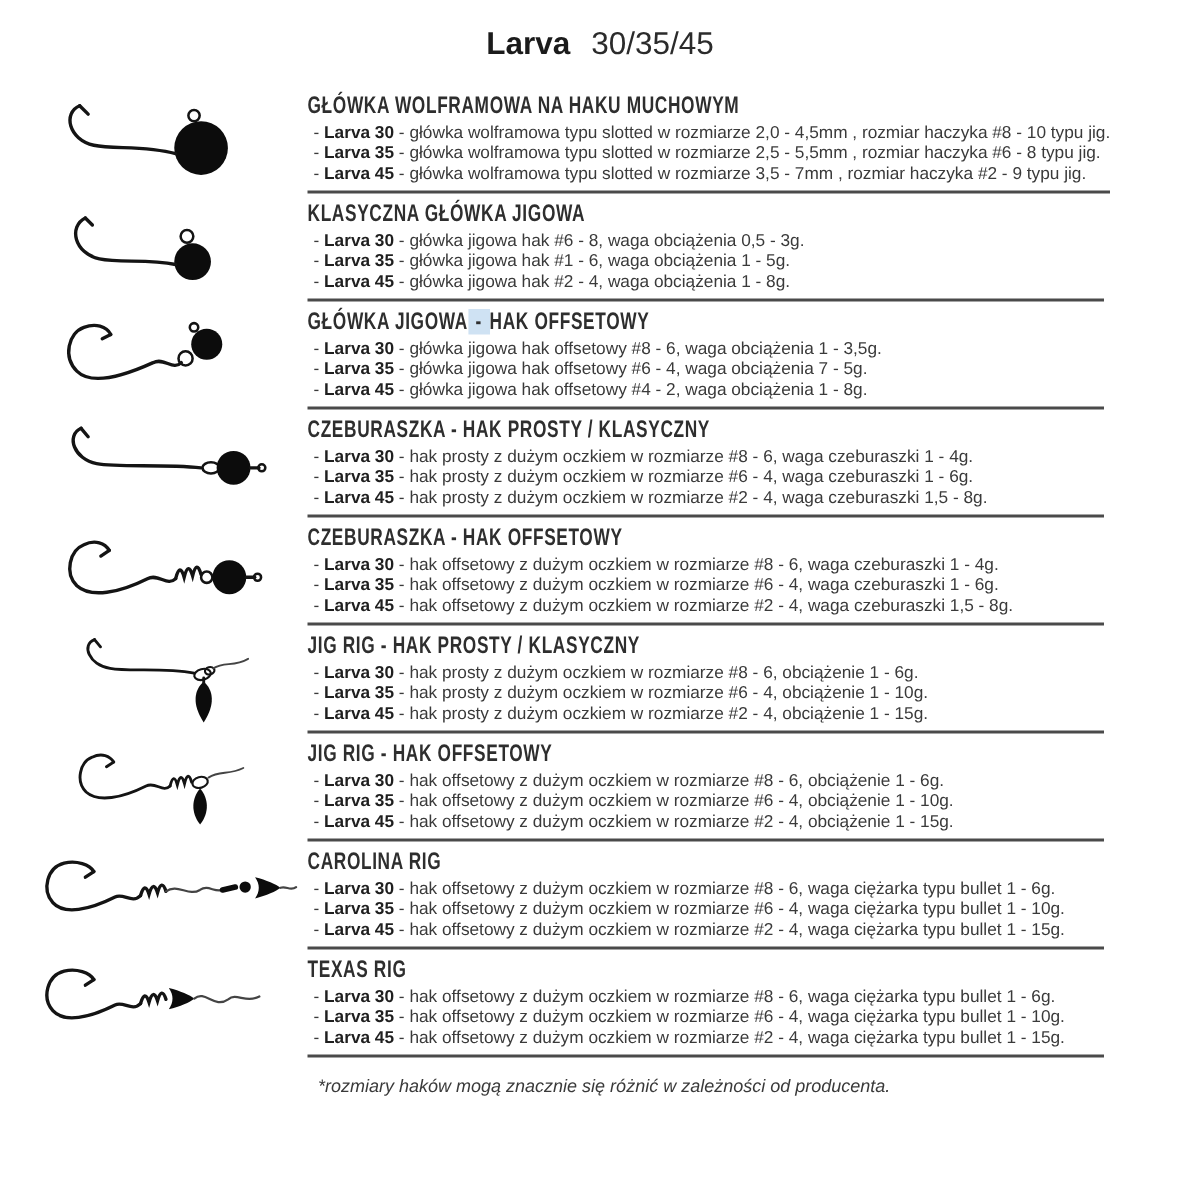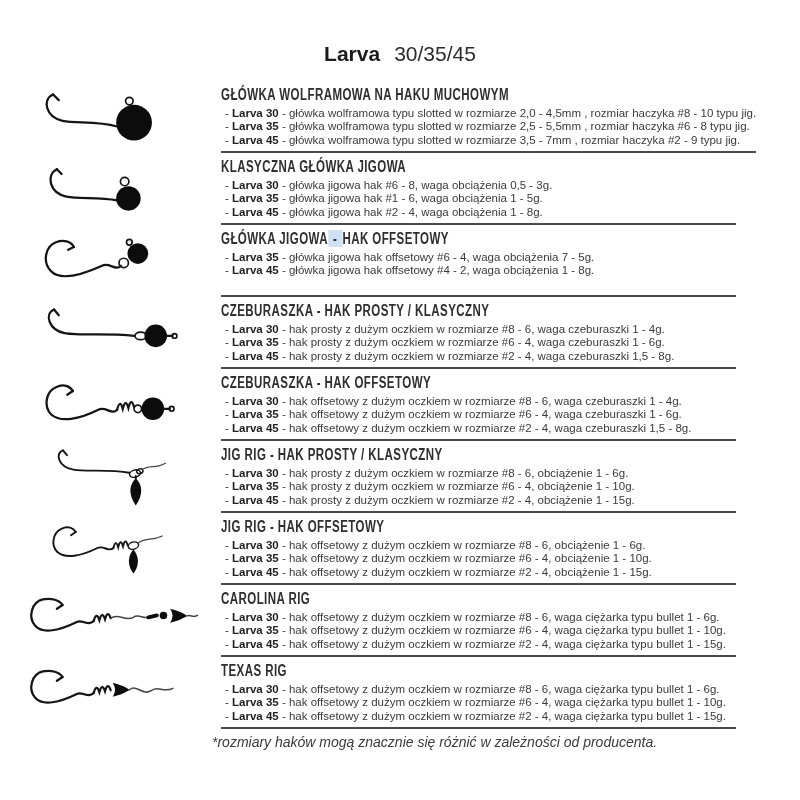--- a/index.html
+++ b/index.html
@@ -1,34 +1,34 @@
 <!DOCTYPE html>
 <html><head>
 <meta charset="utf-8">
 <style>
   html,body{margin:0;padding:0;background:#ffffff;}
   .page{position:relative;width:800px;height:800px;background:#fff;overflow:hidden;
         font-family:"Liberation Sans",sans-serif;color:#3a3a3a;}
-  .title-row{padding-top:42px;height:28px;text-align:center;white-space:nowrap;}
+  .title-row{padding-top:18px;height:28px;text-align:center;white-space:nowrap;}
   .title-brand{font-size:21px;font-weight:bold;color:#1b1b1b;}
   .title-models{font-size:21px;font-weight:normal;color:#2b2b2b;margin-left:14px;}
   .sections{margin-top:12px;}
-  .section{display:flex;height:72px;gap:16px;}
+  .section{display:flex;height:72px;}
   .illu{flex:0 0 205px;width:205px;display:flex;align-items:center;justify-content:center;}
   .illu svg{display:block;}
   .illu.right svg{margin-left:auto;margin-right:4px;}
   .content{flex:1;margin-right:64px;display:flex;flex-direction:column;}
   .sec-header{font-size:16px;font-weight:bold;color:#2e2e2e;margin:4px 0 3px 0;
               transform:scaleX(0.72);transform-origin:left center;white-space:nowrap;
               letter-spacing:0.6px;}
   .hl{background:#cfe2f3;padding:0 2px;}
   .item{font-size:11.5px;line-height:13.4px;color:#3a3a3a;padding-left:4px;white-space:nowrap;}
   .item b{color:#1f1f1f;margin-top:44px;}
   .divider{margin-top:auto;height:1px;border-top:2px solid #4a4a4a;}
-  .footnote{margin:4px 0 0 212px;font-size:14px;font-style:italic;color:#3a3a3a;}
+  .footnote{margin:11px 0 0 212px;font-size:12px;font-style:italic;color:#3a3a3a;}
   
   .stk{fill:none;stroke:#141414;stroke-width:2.4;stroke-linecap:round;}
   .thin{fill:none;stroke:#444;stroke-width:1.6;stroke-linecap:round;}
   .blk{fill:#0c0c0c;stroke:none;}
   .ring{fill:none;stroke:#141414;stroke-width:1.8;}
 </style>
 </head>
 <body>
 
 <div class="page">
@@ -80,20 +80,21 @@
         <svg width="160" height="68" viewBox="0 0 170 72">
           <circle class="ring" cx="113" cy="15" r="3"></circle>
           <circle class="blk" cx="122" cy="27" r="11"></circle>
           <circle class="ring" cx="107" cy="37" r="5"></circle>
           <path class="stk" d="M104 40 C98 46 92 36 84 40 C62 50 40 56 30 46 C20 36 24 19 35 15 C43 12 51 14 54 20"></path>
           <path class="stk" d="M54 20 L48 23"></path>
         </svg>
       </div>
       <div class="content">
         <h2 class="sec-header"><span>GŁÓWKA JIGOWA</span><span class="hl"> - </span><span> HAK OFFSETOWY</span></h2>
+        <div class="item"><span>- </span><b>Larva 30</b><span> - główka jigowa hak offsetowy #8 - 6, waga obciążenia 1 - 3,5g.</span></div>
         <div class="item"><span>- </span><b>Larva 35</b><span> - główka jigowa hak offsetowy #6 - 4, waga obciążenia 7 - 5g.</span></div>
         <div class="item"><span>- </span><b>Larva 45</b><span> - główka jigowa hak offsetowy #4 - 2, waga obciążenia 1 - 8g.</span></div>
         <div class="divider"></div>
       </div>
     </div>
 
     <div class="section">
       <div class="illu">
         <svg width="160" height="68" viewBox="0 0 170 72">
           <path class="stk" d="M118 38 C90 35 60 38 44 35 C28 32 22 15 33 10"></path>

